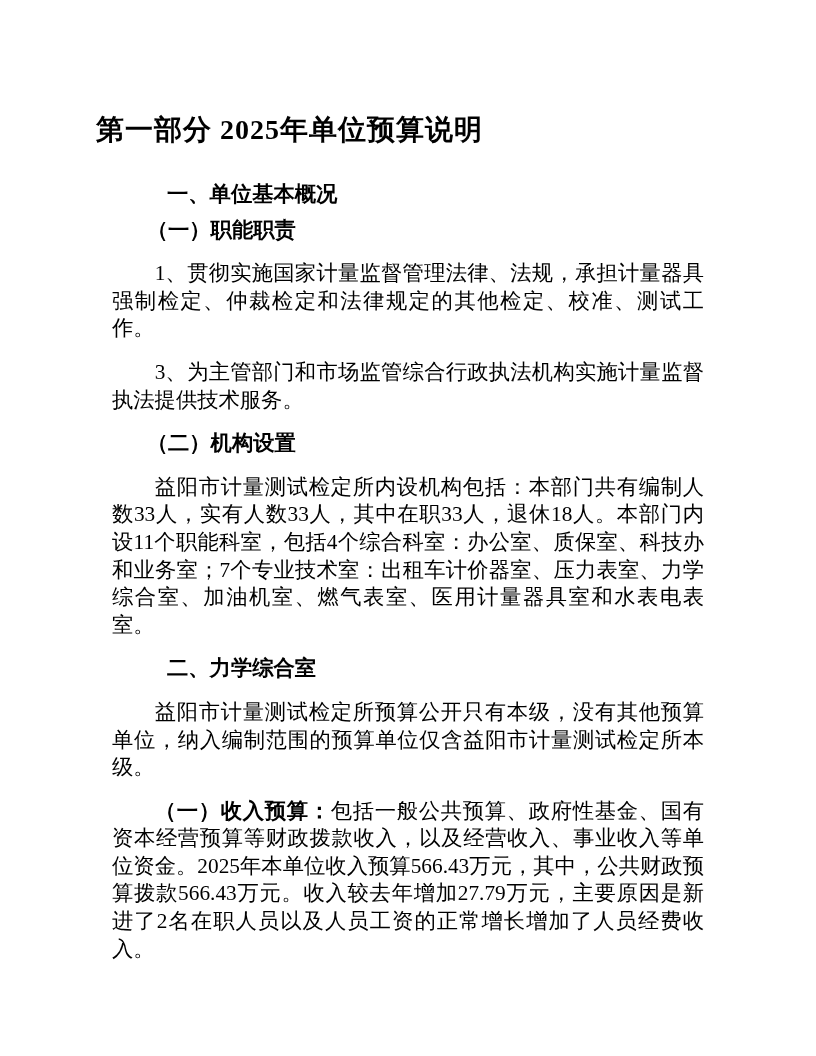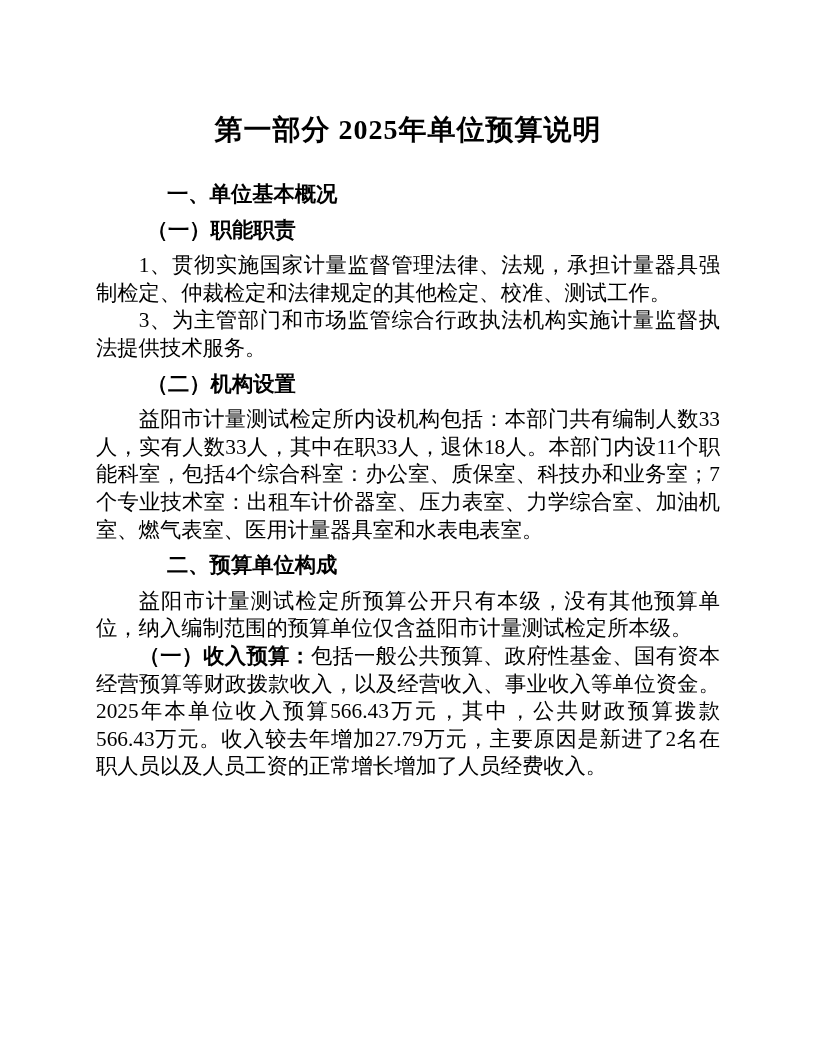--- a/index.html
+++ b/index.html
@@ -18,21 +18,20 @@
     overflow: hidden;
     font-family: "Liberation Serif", serif;
     color: #000000;
   }
   .doc-title {
     margin-top: 110px;
     margin-bottom: 31px;
     font-size: 28px;
     font-weight: bold;
     line-height: 40px;
-    text-align: center;
     letter-spacing: 1px;
     white-space: nowrap;
   }
   .body-text {
     font-size: 21.3px;
     line-height: 27.6px;
     text-align: justify;
     text-justify: inter-character;
   }
   .h-num {
@@ -40,21 +39,21 @@
     text-indent: 63px;
     margin: 8px;
   }
   .h-sub {
     font-weight: bold;
     text-indent: 42.7px;
     margin: 8px;
   }
   .para {
     text-indent: 42.7px;
-    margin: 0;
+    margin: 16px;
   }
   .lead {
     font-weight: bold;
   }
 </style>
 </head>
 <body>
 
 <div class="page">
 
@@ -69,21 +68,21 @@
     <p class="para">1、贯彻实施国家计量监督管理法律、法规，承担计量器具强制检定、仲裁检定和法律规定的其他检定、校准、测试工作。</p>
 
 
     <p class="para">3、为主管部门和市场监管综合行政执法机构实施计量监督执法提供技术服务。</p>
 
 
     <p class="h-sub">（二）机构设置</p>
 
     <p class="para">益阳市计量测试检定所内设机构包括：本部门共有编制人数33人，实有人数33人，其中在职33人，退休18人。本部门内设11个职能科室，包括4个综合科室：办公室、质保室、科技办和业务室；7个专业技术室：出租车计价器室、压力表室、力学综合室、加油机室、燃气表室、医用计量器具室和水表电表室。</p>
 
-    <p class="h-num">二、预算单位构成</p>
+    <p class="h-num">二、力学综合室</p>
 
     <p class="para">益阳市计量测试检定所预算公开只有本级，没有其他预算单位，纳入编制范围的预算单位仅含益阳市计量测试检定所本级。</p>
 
 
     <p class="para"><span class="lead">（一）收入预算：</span><span>包括一般公共预算、政府性基金、国有资本经营预算等财政拨款收入，以及经营收入、事业收入等单位资金。2025年本单位收入预算566.43万元，其中，公共财政预算拨款566.43万元。收入较去年增加27.79万元，主要原因是新进了2名在职人员以及人员工资的正常增长增加了人员经费收入。</span></p>
 
   </div>
 </div>
 
 </body></html>

